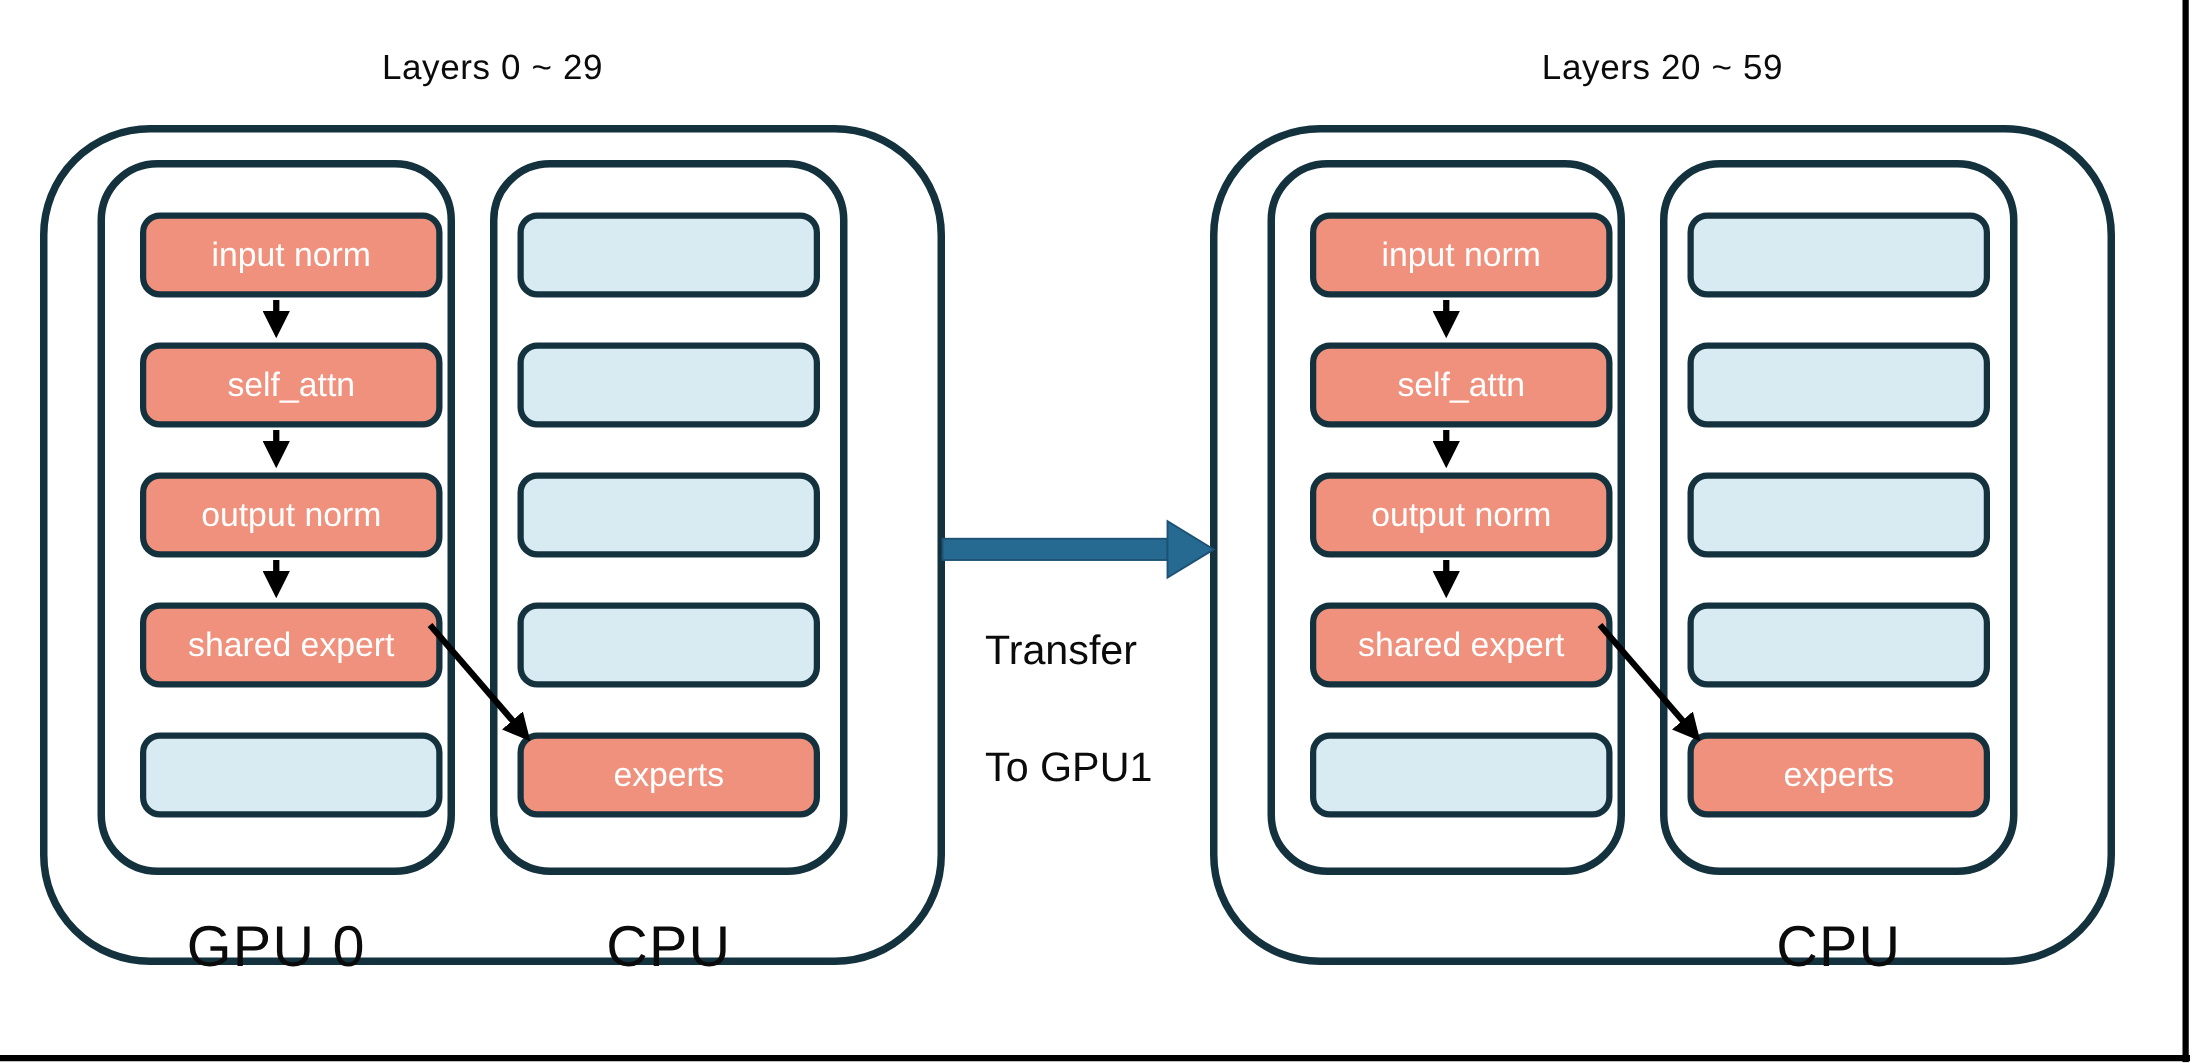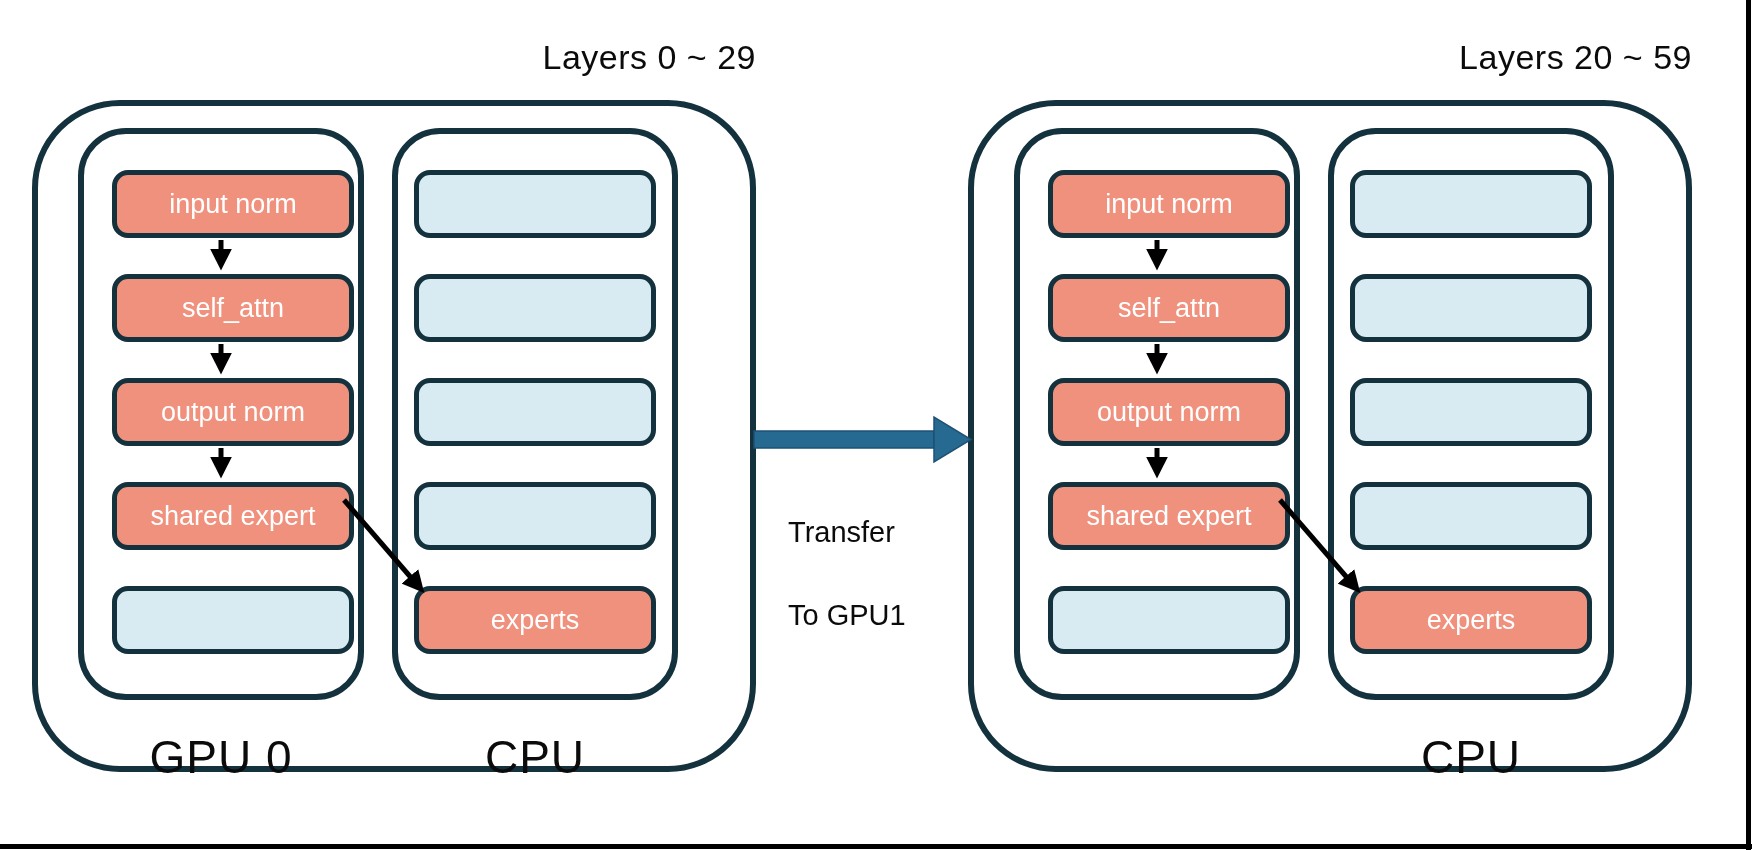--- a/index.html
+++ b/index.html
@@ -14,21 +14,21 @@
   
   .edge-bottom{position:absolute;left:0;top:844px;width:1752px;height:5px;background:#000;}
   .edge-right{position:absolute;left:1746px;top:0;width:5px;height:850px;background:#000;}
 
   
   .group{position:absolute;top:38px;width:724px;height:780px;}
   .group.g0{left:32px;}
   .group.g1{left:968px;}
 
   .group-title{position:absolute;top:0;left:0;width:724px;height:44px;
-    text-align:right;font-size:34px;color:var(--ink);letter-spacing:.5px;}
+    text-align:center;font-size:28px;color:var(--ink);letter-spacing:.5px;}
 
   .outer{position:absolute;top:62px;left:0;width:724px;height:672px;
     border:6px solid var(--navy);border-radius:88px;background:#fff;}
 
   .col{position:absolute;top:90px;width:286px;height:572px;
     border:6px solid var(--navy);border-radius:48px;background:#fff;}
   .col.gpu{left:46px;}
   .col.cpu{left:360px;}
 
   .box{position:absolute;width:242px;height:68px;border:5px solid var(--navy);
@@ -42,22 +42,22 @@
 
   .arrows{position:absolute;left:0;top:0;width:724px;height:780px;pointer-events:none;}
 
   .dev-label{position:absolute;top:692px;height:42px;font-size:46px;color:var(--ink);
     text-align:center;letter-spacing:1px;}
   .dev-label.gpu{left:46px;width:286px;}
   .dev-label.cpu{left:360px;width:286px;}
 
   
   .transfer-svg{position:absolute;left:752px;top:408px;pointer-events:none;}
-  .transfer-caption{position:absolute;left:788px;top:450px;font-size:29px;
-    line-height:1.42;color:var(--ink);white-space:pre-line;margin-top:21px;}
+  .transfer-caption{position:absolute;left:788px;top:450px;font-size:33px;
+    line-height:1.42;color:var(--ink);white-space:pre-line;}
 </style>
 </head>
 <body>
 
 <svg width="0" height="0" style="position:absolute" aria-hidden="true">
   <defs>
     <marker id="ahead" viewBox="0 0 10 10" refX="7" refY="5" markerWidth="4.4" markerHeight="4.4" orient="auto" markerUnits="strokeWidth">
       <path d="M0,0 L10,5 L0,10 z" fill="#000"></path>
     </marker>
   </defs>

